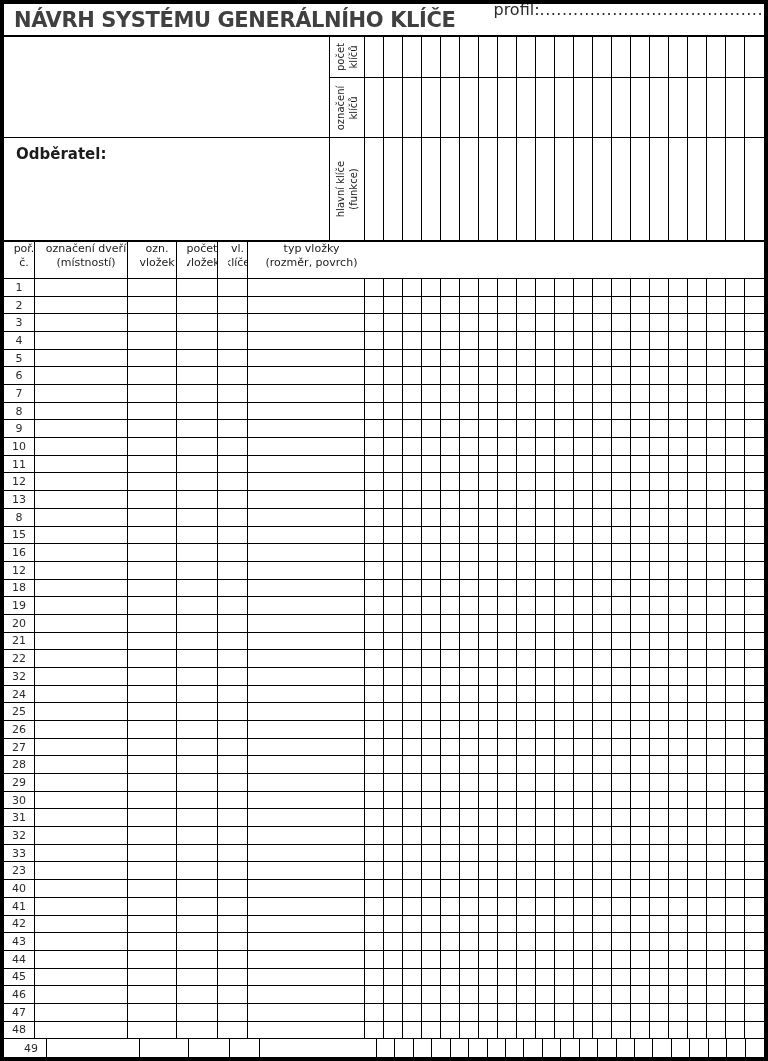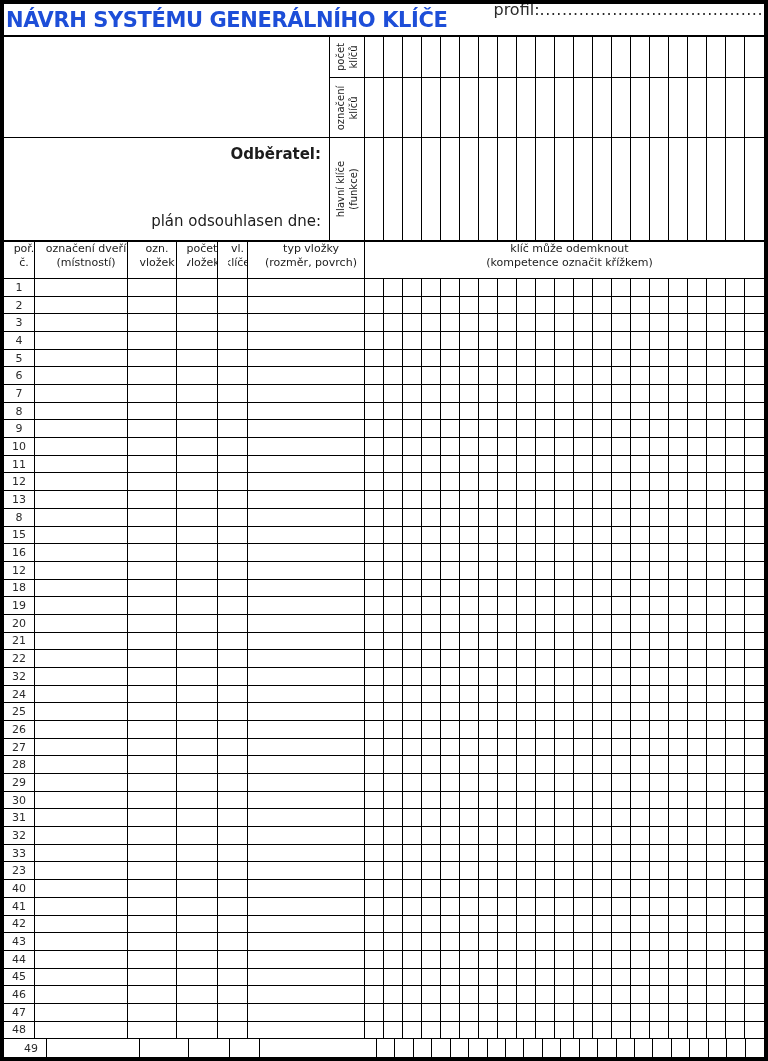--- a/index.html
+++ b/index.html
@@ -19,22 +19,22 @@
     height:33px;
     border-bottom:2px solid #000;
     display:flex;
     justify-content:space-between;
     align-items:stretch;
   }
   .title{
     font-size:21px;
     font-weight:bold;
     letter-spacing:-0.4px;
-    color:#1d4ed8;
-    padding-left:2px;
+    color:#404040;
+    padding-left:10px;
     display:flex;align-items:center;
     white-space:nowrap;
   }
   .profil{
     font-size:16px;
     color:#2a2a2a;
     display:flex;align-items:flex-end;
     padding:0 1px 16px 0;
     white-space:nowrap;
     overflow:hidden;
@@ -51,21 +51,20 @@
     border-right:1.5px solid #000;
     display:flex;flex-direction:column;
   }
   .blank-box{height:101px;border-bottom:1.5px solid #000;}
   .odberatel-box{
     flex:1;
     display:flex;flex-direction:column;
     justify-content:space-between;
     padding:7px 8px 10px 12px;
     font-size:15px;
-    text-align:right;
   }
   .odb-label{font-weight:bold;}
   .upper-mid{
     width:35px;
     display:flex;flex-direction:column;
   }
   .rcell{
     position:relative;
     border-right:1.5px solid #000;
     border-bottom:1.5px solid #000;
@@ -142,21 +141,20 @@
         <span>profil:</span>
         <span class="dots">........................................</span>
       </div>
   </div>
 
   <div class="upper">
     <div class="upper-left">
       <div class="blank-box"></div>
       <div class="odberatel-box">
         <div class="odb-label">Odběratel:</div>
-        <div class="plan-label">plán odsouhlasen dne:</div>
       </div>
     </div>
     <div class="upper-mid">
       <div class="rcell h1">
         <div class="rot">
           <div>počet</div>
           <div>klíčů</div>
         </div>
       </div>
       <div class="rcell h2">
@@ -263,24 +261,20 @@
       <span>vložek</span>
     </div>
     <div class="hcell">
       <span>vl.</span>
       <span>klíče</span>
     </div>
     <div class="hcell">
       <span>typ vložky</span>
       <span>(rozměr, povrch)</span>
     </div>
-    <div class="hcell">
-      <span>klíč může odemknout</span>
-      <span>(kompetence označit křížkem)</span>
-    </div>
   </div>
 
   <div class="tbody">
       <div class="trow">
         <div class="cell num">1</div>
         <div class="cell"></div>
         <div class="cell"></div>
         <div class="cell"></div>
         <div class="cell"></div>
         <div class="cell"></div>

